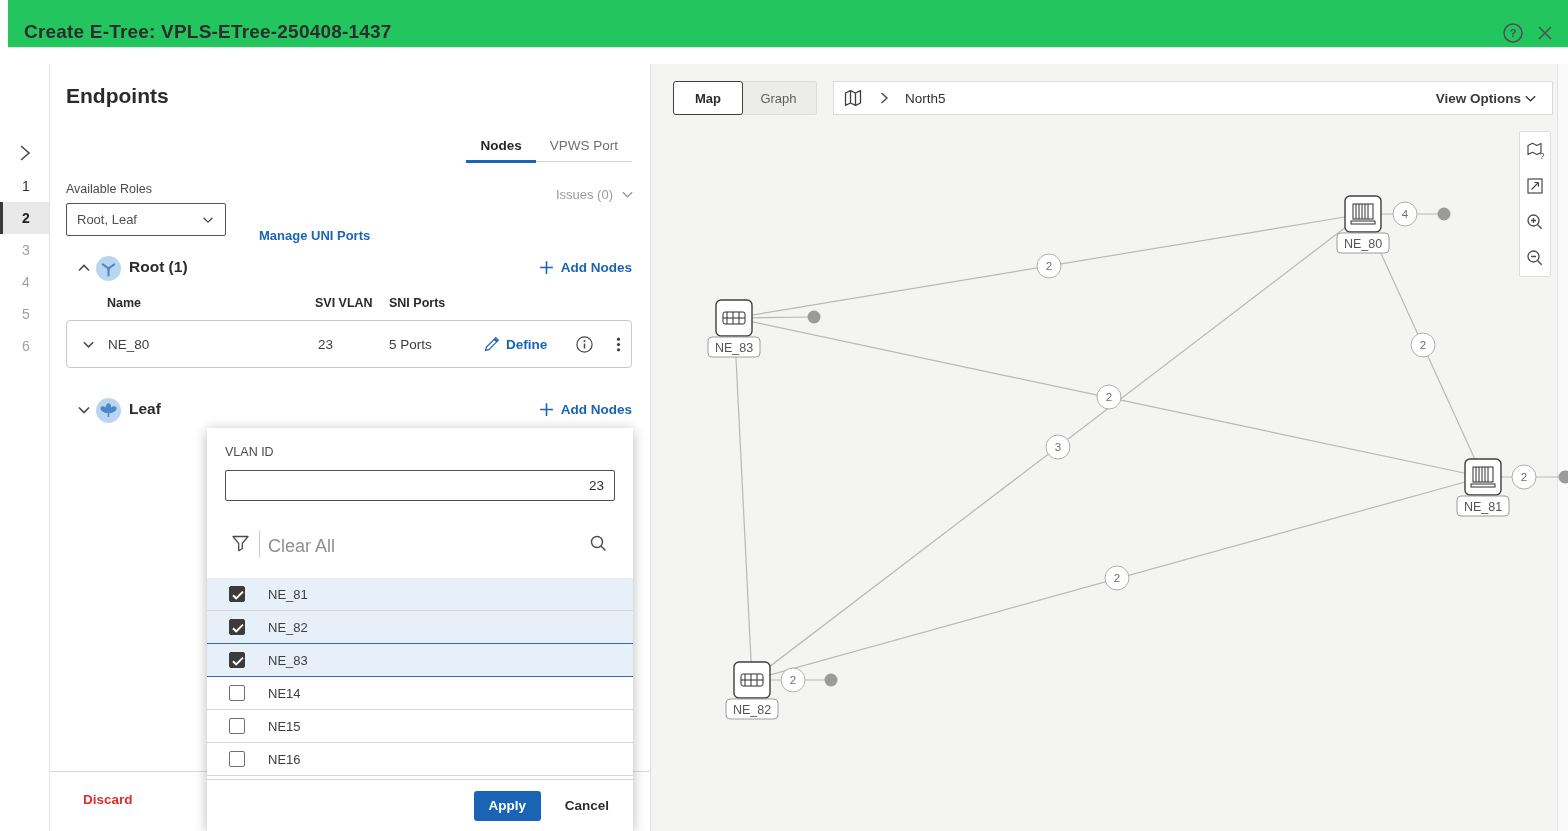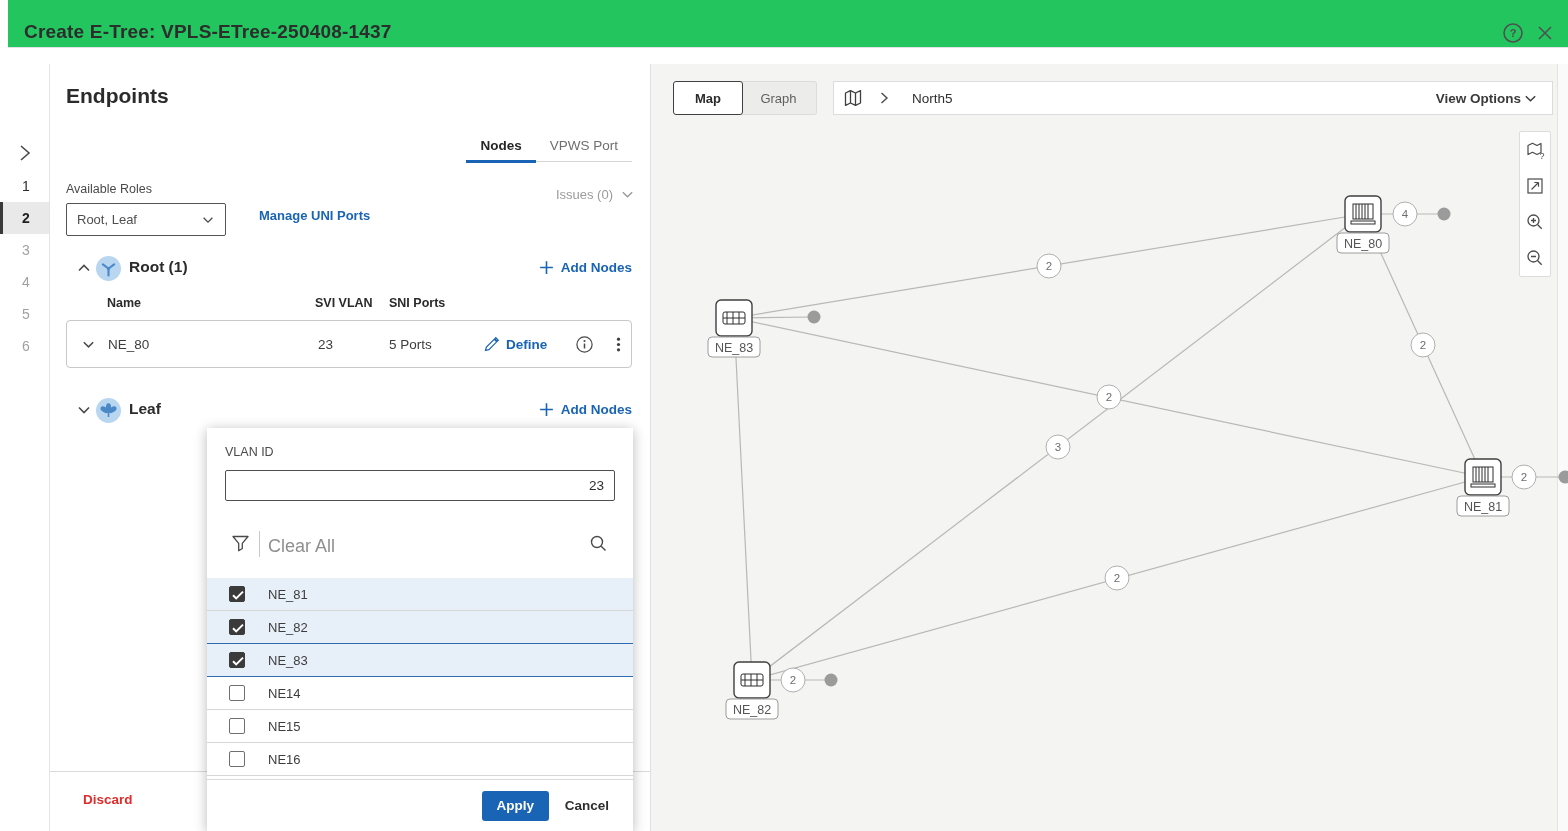--- a/index.html
+++ b/index.html
@@ -21,21 +21,21 @@
 
   
   #left-panel{position:absolute;left:50px;top:64px;width:600px;height:767px;background:#fff}
   #panel-title{position:absolute;left:16px;top:20px;font-size:21px;font-weight:700;color:#2b2b2b}
   #tab-strip{position:absolute;right:18px;top:70px;display:flex;border-bottom:1px solid #d4d4d4}
   .tab{padding:4px 14px 7px;font-size:13.5px;color:#6f6f6f;cursor:pointer;border-bottom:3px solid transparent;margin-bottom:-2px}
   .tab.active{color:#262626;font-weight:700;border-bottom:3px solid var(--blue)}
   #roles-label{position:absolute;left:16px;top:118px;font-size:12.5px;color:#4a4a4a}
   #roles-select{position:absolute;left:16px;top:139px;width:160px;height:33px;border:1px solid #545454;border-radius:2px;background:#fff;display:flex;align-items:center;padding:0 10px;font-size:13px;color:#4f4f4f;cursor:pointer}
   #roles-select .cv{margin-left:auto;color:#4a4a4a}
-  #manage-uni{position:absolute;left:209px;top:144px;font-size:13px;font-weight:700;color:var(--blue);cursor:pointer}
+  #manage-uni{position:absolute;left:209px;top:164px;font-size:13px;font-weight:700;color:var(--blue);cursor:pointer}
   #issues{position:absolute;right:15px;top:123px;display:flex;align-items:center;gap:7px;font-size:13px;color:#9b9b9b;cursor:pointer}
 
   .section-hdr{position:absolute;left:0;width:100%;height:26px}
   .sec-caret{position:absolute;left:26px;top:4px;width:16px;height:16px;color:#4a4a4a;cursor:pointer}
   .sec-icon{position:absolute;left:46px;top:0;width:25px;height:25px;border-radius:50%;background:var(--iconbg)}
   .sec-title{position:absolute;left:79px;top:2px;font-size:15.5px;font-weight:700;color:#2b2b2b}
   .add-nodes{position:absolute;right:18px;top:3px;display:flex;align-items:center;gap:6px;font-size:13.5px;font-weight:700;color:var(--blue);cursor:pointer}
 
   #col-headers{position:absolute;top:232px;left:0;width:100%;font-size:12.5px;font-weight:700;color:#2b2b2b}
   #col-headers .c1{position:absolute;left:57px}
@@ -58,35 +58,35 @@
   #filter-sep{position:absolute;left:52px;top:4px;width:1px;height:26px;background:#c9c9c9}
   #clear-all{position:absolute;left:61px;top:9px;font-size:18px;color:#8f8f8f;cursor:pointer}
   #popup-search{position:absolute;right:25px;top:7px;width:19px;height:19px;color:#4a4a4a;cursor:pointer}
   #ne-list{position:absolute;left:0;top:150px;width:100%}
   .ne-row{position:relative;height:33px;display:flex;align-items:center;cursor:pointer;border-bottom:1px solid #d6d6d6}
   .ne-row.sel{background:var(--selbg)}
   .ne-row.bluediv{border-bottom:1px solid var(--selbd)}
   .cbx{position:absolute;left:22px;top:8px;width:16px;height:16px;border:1.5px solid #6f6f6f;border-radius:2px;background:#fff}
   .cbx.on{background:#3b3b3b;border-color:#3b3b3b}
   .ne-label{position:absolute;left:61px;font-size:13px;color:#3d3d3d}
-  #popup-footer{position:absolute;left:0;top:351px;width:100%;height:52px;border-top:1px solid #d9d9d9;display:flex;align-items:center;justify-content:flex-end;gap:16px;padding-right:24px}
+  #popup-footer{position:absolute;left:0;top:351px;width:100%;height:52px;border-top:1px solid #d9d9d9;display:flex;align-items:center;justify-content:flex-end;gap:24px;padding-right:24px}
   #apply-btn{width:67px;height:30px;background:var(--blue);color:#fff;border:none;border-radius:3px;font-size:13.5px;font-weight:700;cursor:pointer;font-family:"Liberation Sans",sans-serif}
   #cancel-btn{font-size:13.5px;font-weight:700;color:#2e2e2e;cursor:pointer;background:none;border:none;font-family:"Liberation Sans",sans-serif}
 
   
   #map-panel{position:absolute;left:650px;top:64px;width:918px;height:767px;background:var(--mapbg);border-left:1px solid #e0e0e0}
   #map-scroll{position:absolute;right:0;top:0;width:11px;height:767px;background:#fafafa;border-left:1px solid #e3e3e3}
   #map-svg{position:absolute;left:0;top:0}
   #view-toggle{position:absolute;left:22px;top:17px;display:flex;z-index:5}
   #toggle-map{width:70px;height:34px;background:#fff;border:1.5px solid #3f3f3f;border-radius:3px;display:flex;align-items:center;justify-content:center;font-size:13px;font-weight:700;color:#2b2b2b;cursor:pointer;z-index:2}
   #toggle-graph{width:76px;height:34px;background:#ececeb;border:1px solid #dcdcdc;border-left:none;border-radius:0 3px 3px 0;display:flex;align-items:center;justify-content:center;font-size:13px;color:#5f5f5f;cursor:pointer;margin-left:-2px}
   #crumb-bar{position:absolute;left:182px;top:17px;width:720px;height:34px;background:#fff;border:1px solid #dcdcdc;display:flex;align-items:center;z-index:5}
   #crumb-map-icon{width:20px;height:20px;color:#3f3f3f;margin-left:9px}
   #crumb-chevron{width:16px;height:16px;color:#4a4a4a;margin-left:13px}
-  #crumb-region{margin-left:20px;font-size:13.5px;color:#2f2f2f}
+  #crumb-region{margin-left:13px;font-size:13.5px;color:#2f2f2f}
   #view-options{margin-left:auto;display:flex;align-items:center;gap:2px;padding-right:14px;font-size:13.5px;font-weight:700;color:#3a3a3a;cursor:pointer}
   #map-tools{position:absolute;left:868px;top:67px;width:32px;background:#fff;border:1px solid #dcdcdc;border-radius:2px;z-index:5}
   .tool-btn{width:30px;height:36px;display:flex;align-items:center;justify-content:center;color:#4a4a4a;cursor:pointer}
 
   .link-line{stroke:#b8b8b8;stroke-width:1.2;fill:none}
   .badge-c{fill:#fff;stroke:#afafaf;stroke-width:1}
   .badge-t{fill:#6e6e6e;font-size:11.5px;font-family:"Liberation Sans",sans-serif;text-anchor:middle}
   .node-box{fill:#fff;stroke:#3f3f3f;stroke-width:1.4}
   .node-glyph{stroke:#2f2f2f;stroke-width:1;fill:none}
   .nlabel-box{fill:#fff;stroke:#9c9c9c;stroke-width:1}

